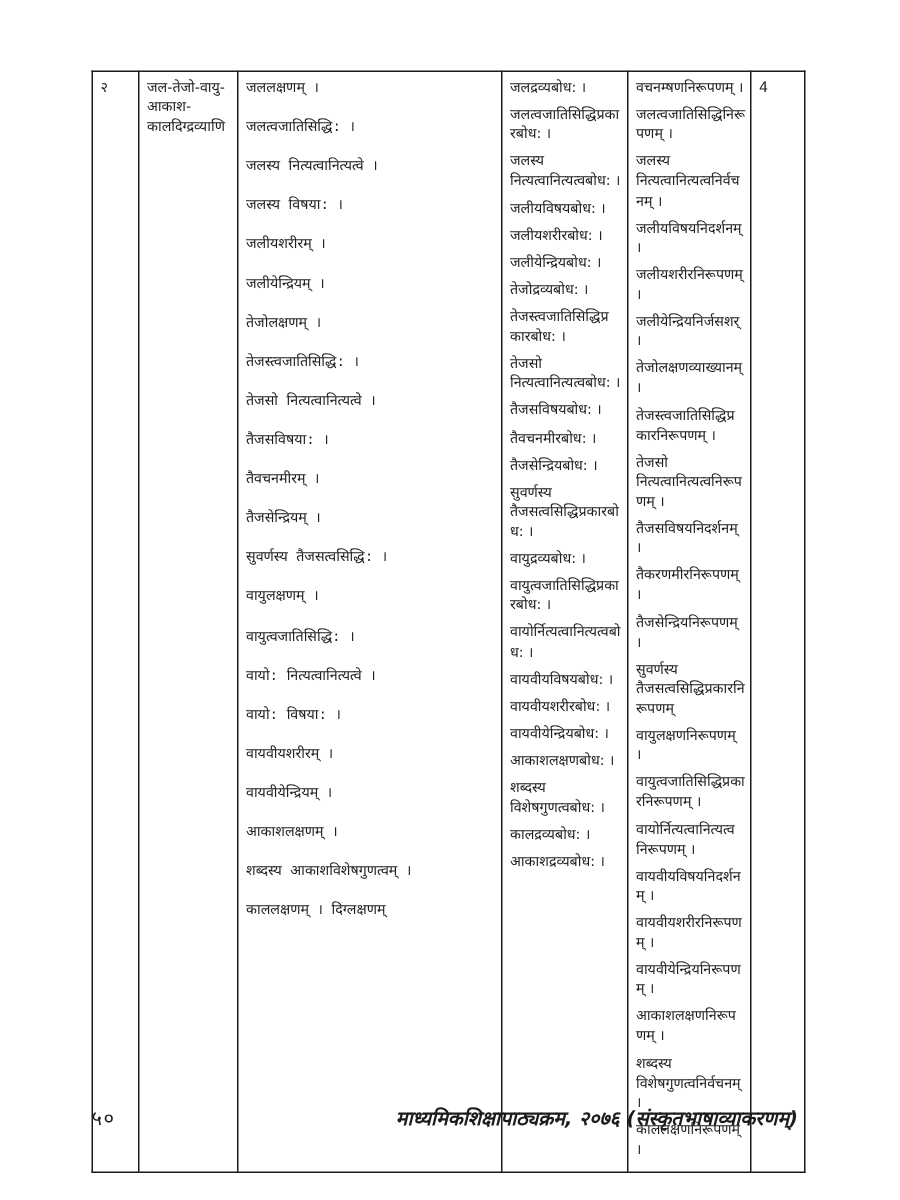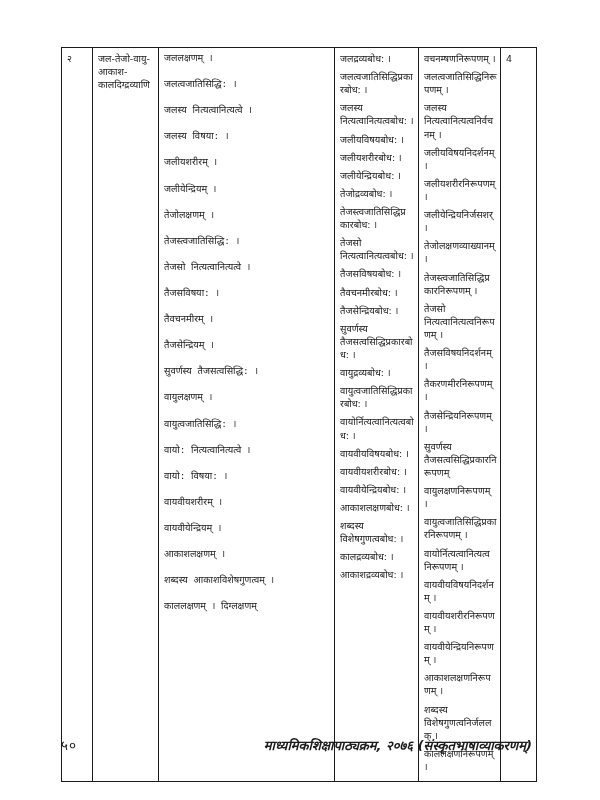--- a/index.html
+++ b/index.html
@@ -156,21 +156,21 @@
               <p>तैकरणमीरनिरूपणम् ।</p>
               <p>तैजसेन्द्रियनिरूपणम् ।</p>
               <p>सुवर्णस्य तैजसत्वसिद्धिप्रकारनिरूपणम्</p>
               <p>वायुलक्षणनिरूपणम् ।</p>
               <p>वायुत्वजातिसिद्धिप्रकारनिरूपणम् ।</p>
               <p>वायोर्नित्यत्वानित्यत्वनिरूपणम् ।</p>
               <p>वायवीयविषयनिदर्शनम् ।</p>
               <p>वायवीयशरीरनिरूपणम् ।</p>
               <p>वायवीयेन्द्रियनिरूपणम् ।</p>
               <p>आकाशलक्षणनिरूपणम् ।</p>
-              <p>शब्दस्य विशेषगुणत्वनिर्जललक् ।</p>
+              <p>शब्दस्य विशेषगुणत्वनिर्वचनम् ।</p>
               <p>काललक्षणनिरूपणम् ।</p>
             </div>
       </td>
       <td>
         <span class="hours">4</span>
       </td>
     </tr>
 
   </tbody>
     </table>

